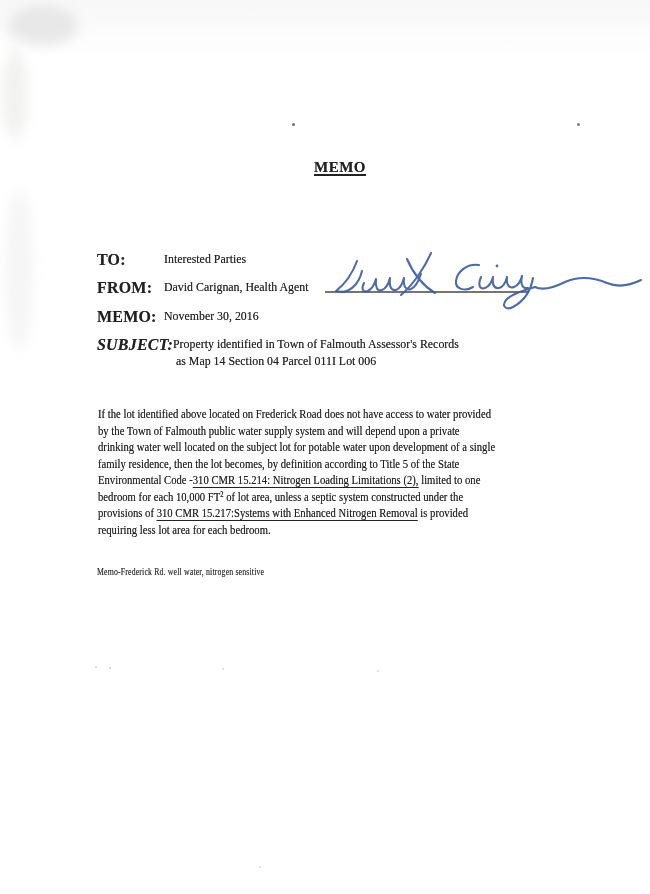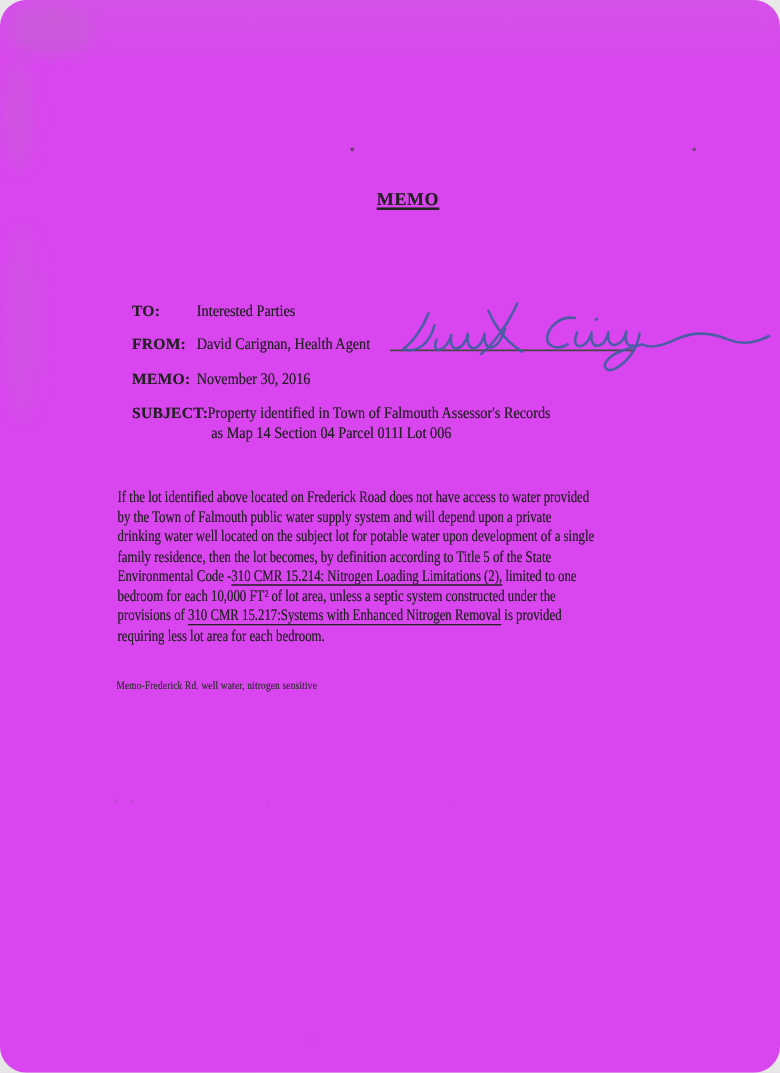--- a/index.html
+++ b/index.html
@@ -1,39 +1,38 @@
 <!DOCTYPE html>
 <html><head>
 <meta charset="utf-8">
 <style>
   html,body{margin:0;padding:0;background:#e8e8e8;}
   .page{
     position:relative;width:650px;height:894px;margin:0 auto;
-    background:#d946ef;overflow:hidden;
+    background:#ffffff;overflow:hidden;
     font-family:"Liberation Serif","DejaVu Serif",serif;
     color:#222;
-    border-radius:22px;
   }
   .ink{ text-shadow:0 0 .5px rgba(20,20,20,.55); }
   
   .memo-title{
     position:absolute;top:159px;left:0;width:650px;text-align:center;
     transform:translateX(15px);
     font-weight:bold;font-size:15px;letter-spacing:.5px;
     text-decoration:underline;text-underline-offset:2px;text-decoration-thickness:1.5px;
   }
   
-  .frow{position:absolute;left:110px;font-size:13px;white-space:nowrap;}
+  .frow{position:absolute;left:97px;font-size:16px;white-space:nowrap;}
   .frow .lbl{font-weight:bold;letter-spacing:.2px;}
   .fval{position:absolute;font-size:13.5px;white-space:nowrap;
         transform:scaleX(.88);transform-origin:0 50%;}
   .row-to   {top:251px;} .val-to   {left:164px;top:251px;}
   .row-from {top:279px;} .val-from {left:164px;top:279px;}
   .row-date {top:308px;} .val-date {left:164px;top:308px;}
-  .row-subj {top:336px;} .val-subj {left:173px;top:336px;} .val-subj2{left:176px;top:353px;}
+  .row-subj {top:336px;font-style:italic;} .val-subj {left:173px;top:336px;} .val-subj2{left:176px;top:353px;}
   
   .body-block{
     position:absolute;left:98px;top:406px;width:620px;
     font-size:13.5px;line-height:16.5px;
     transform:scaleX(.79);transform-origin:0 0;
   }
   .bline{white-space:nowrap;}
   .useg{text-decoration:underline;text-underline-offset:2.5px;text-decoration-thickness:1.2px;}
   
   .footer-note{

